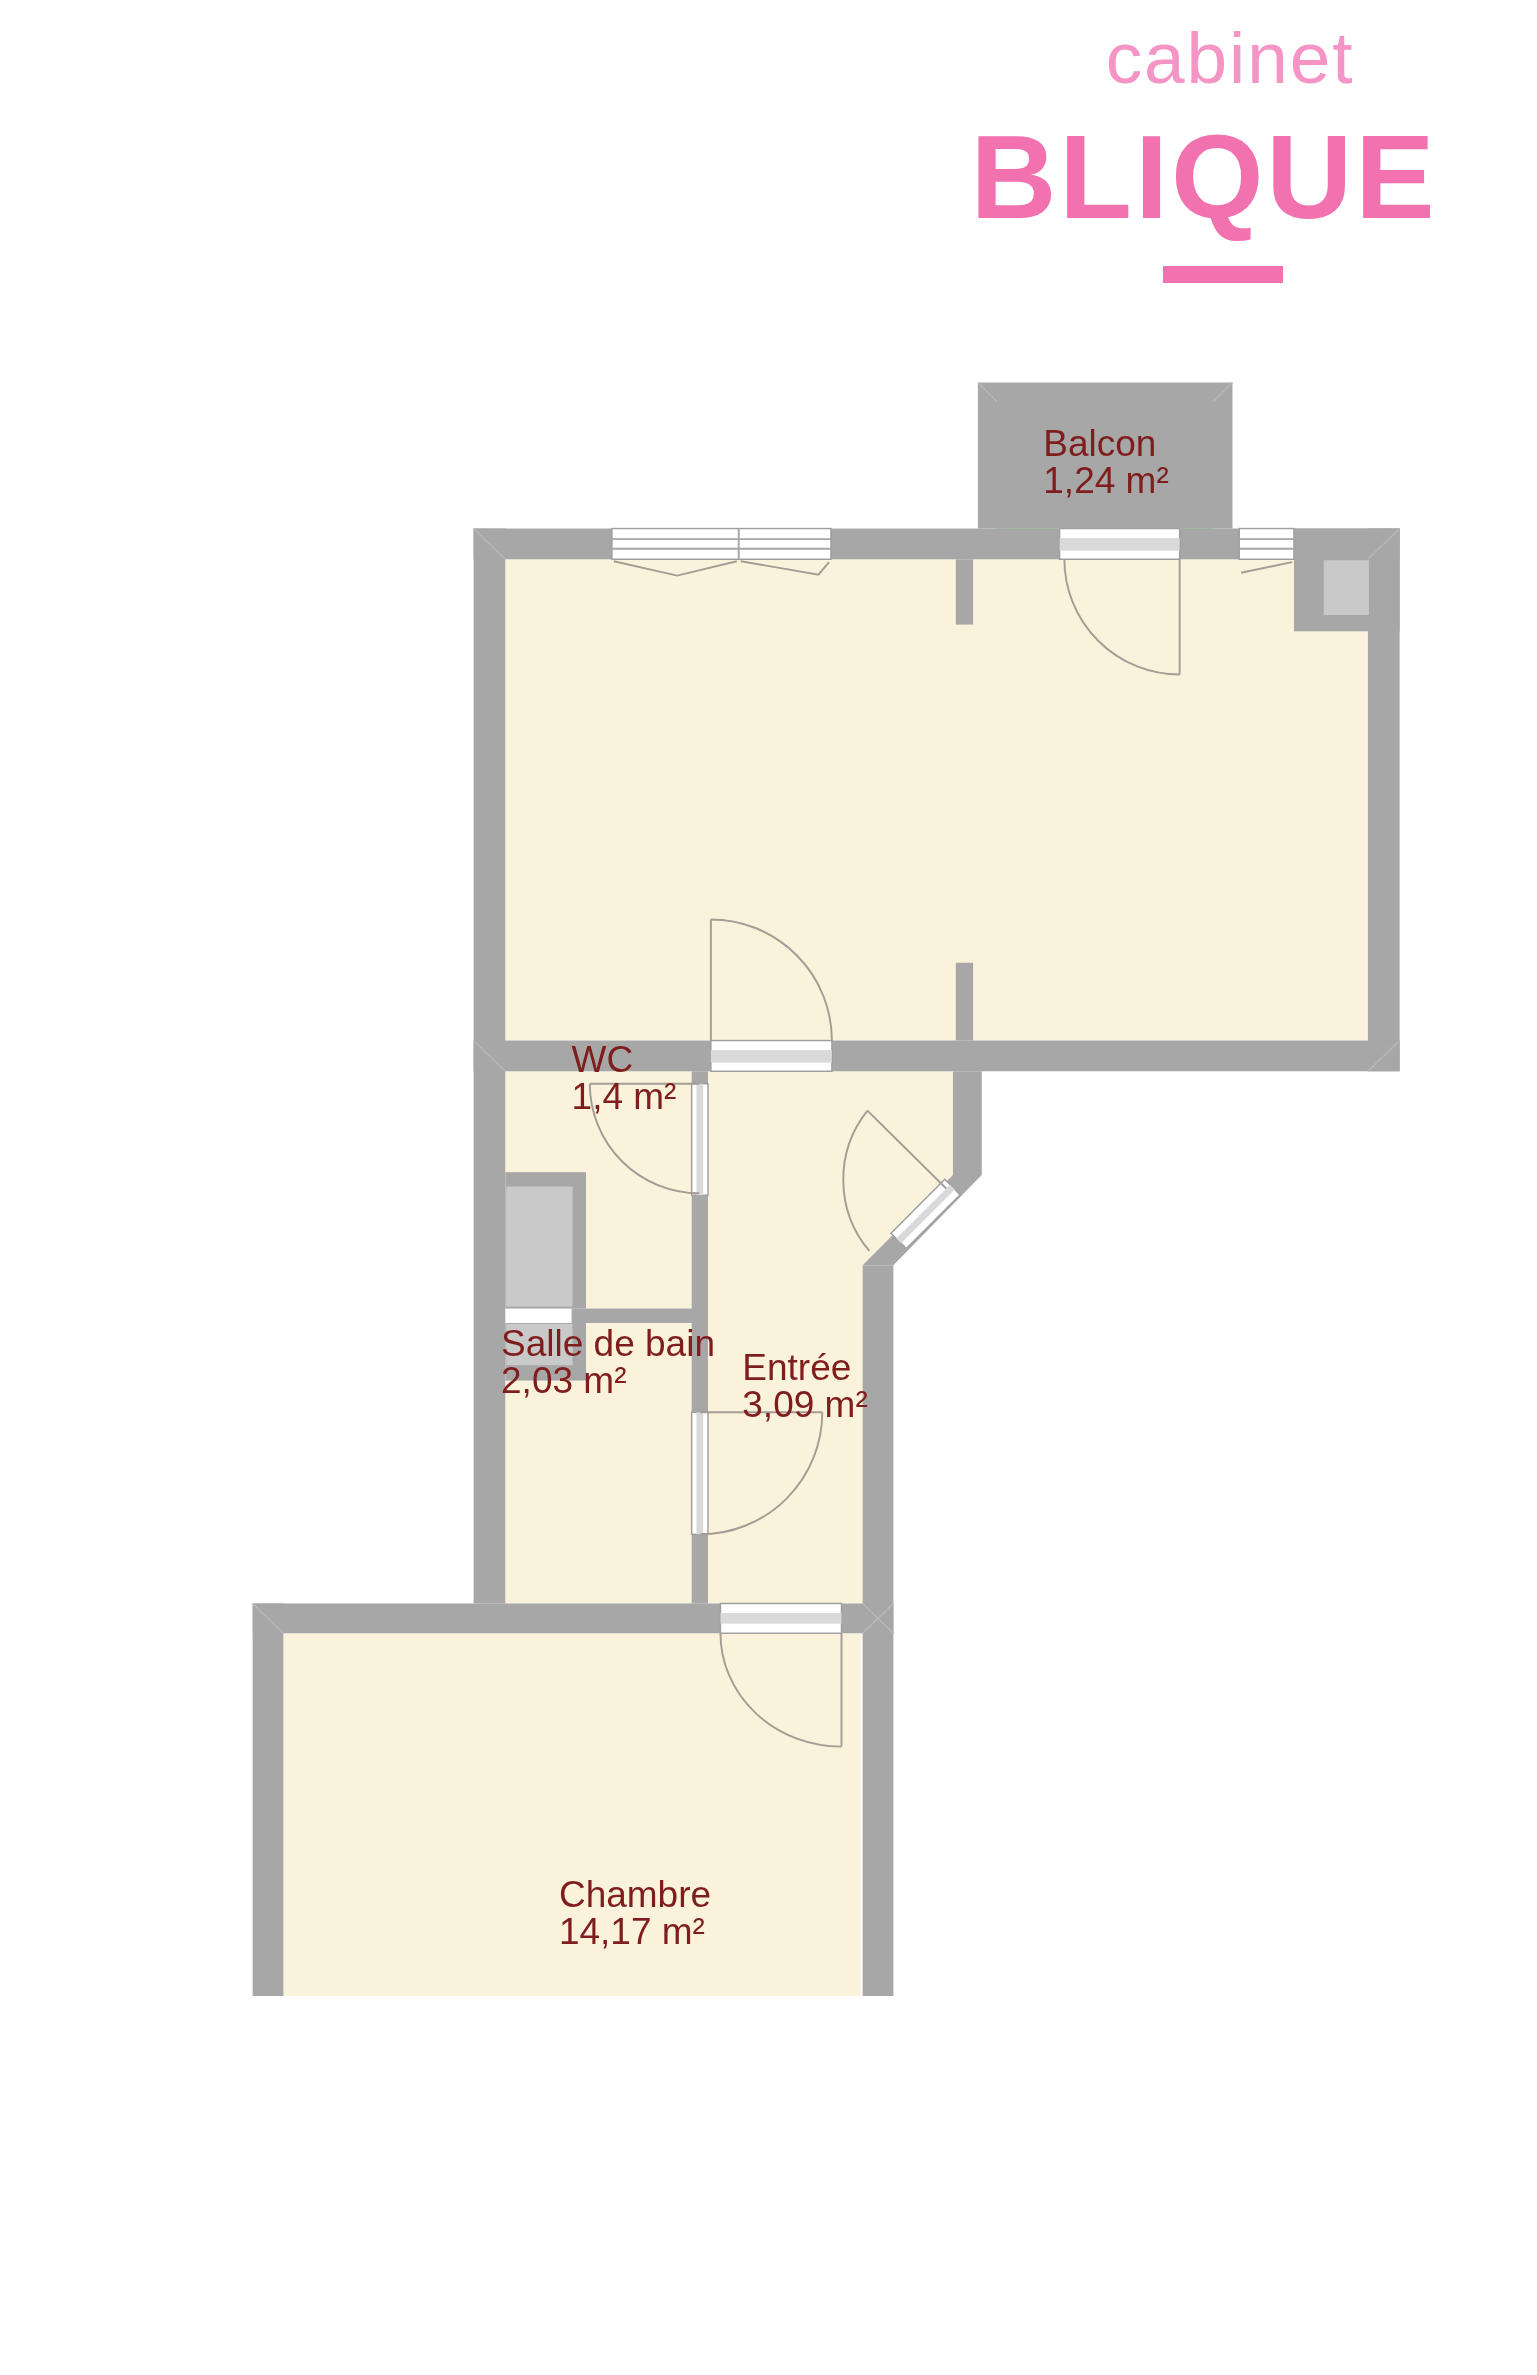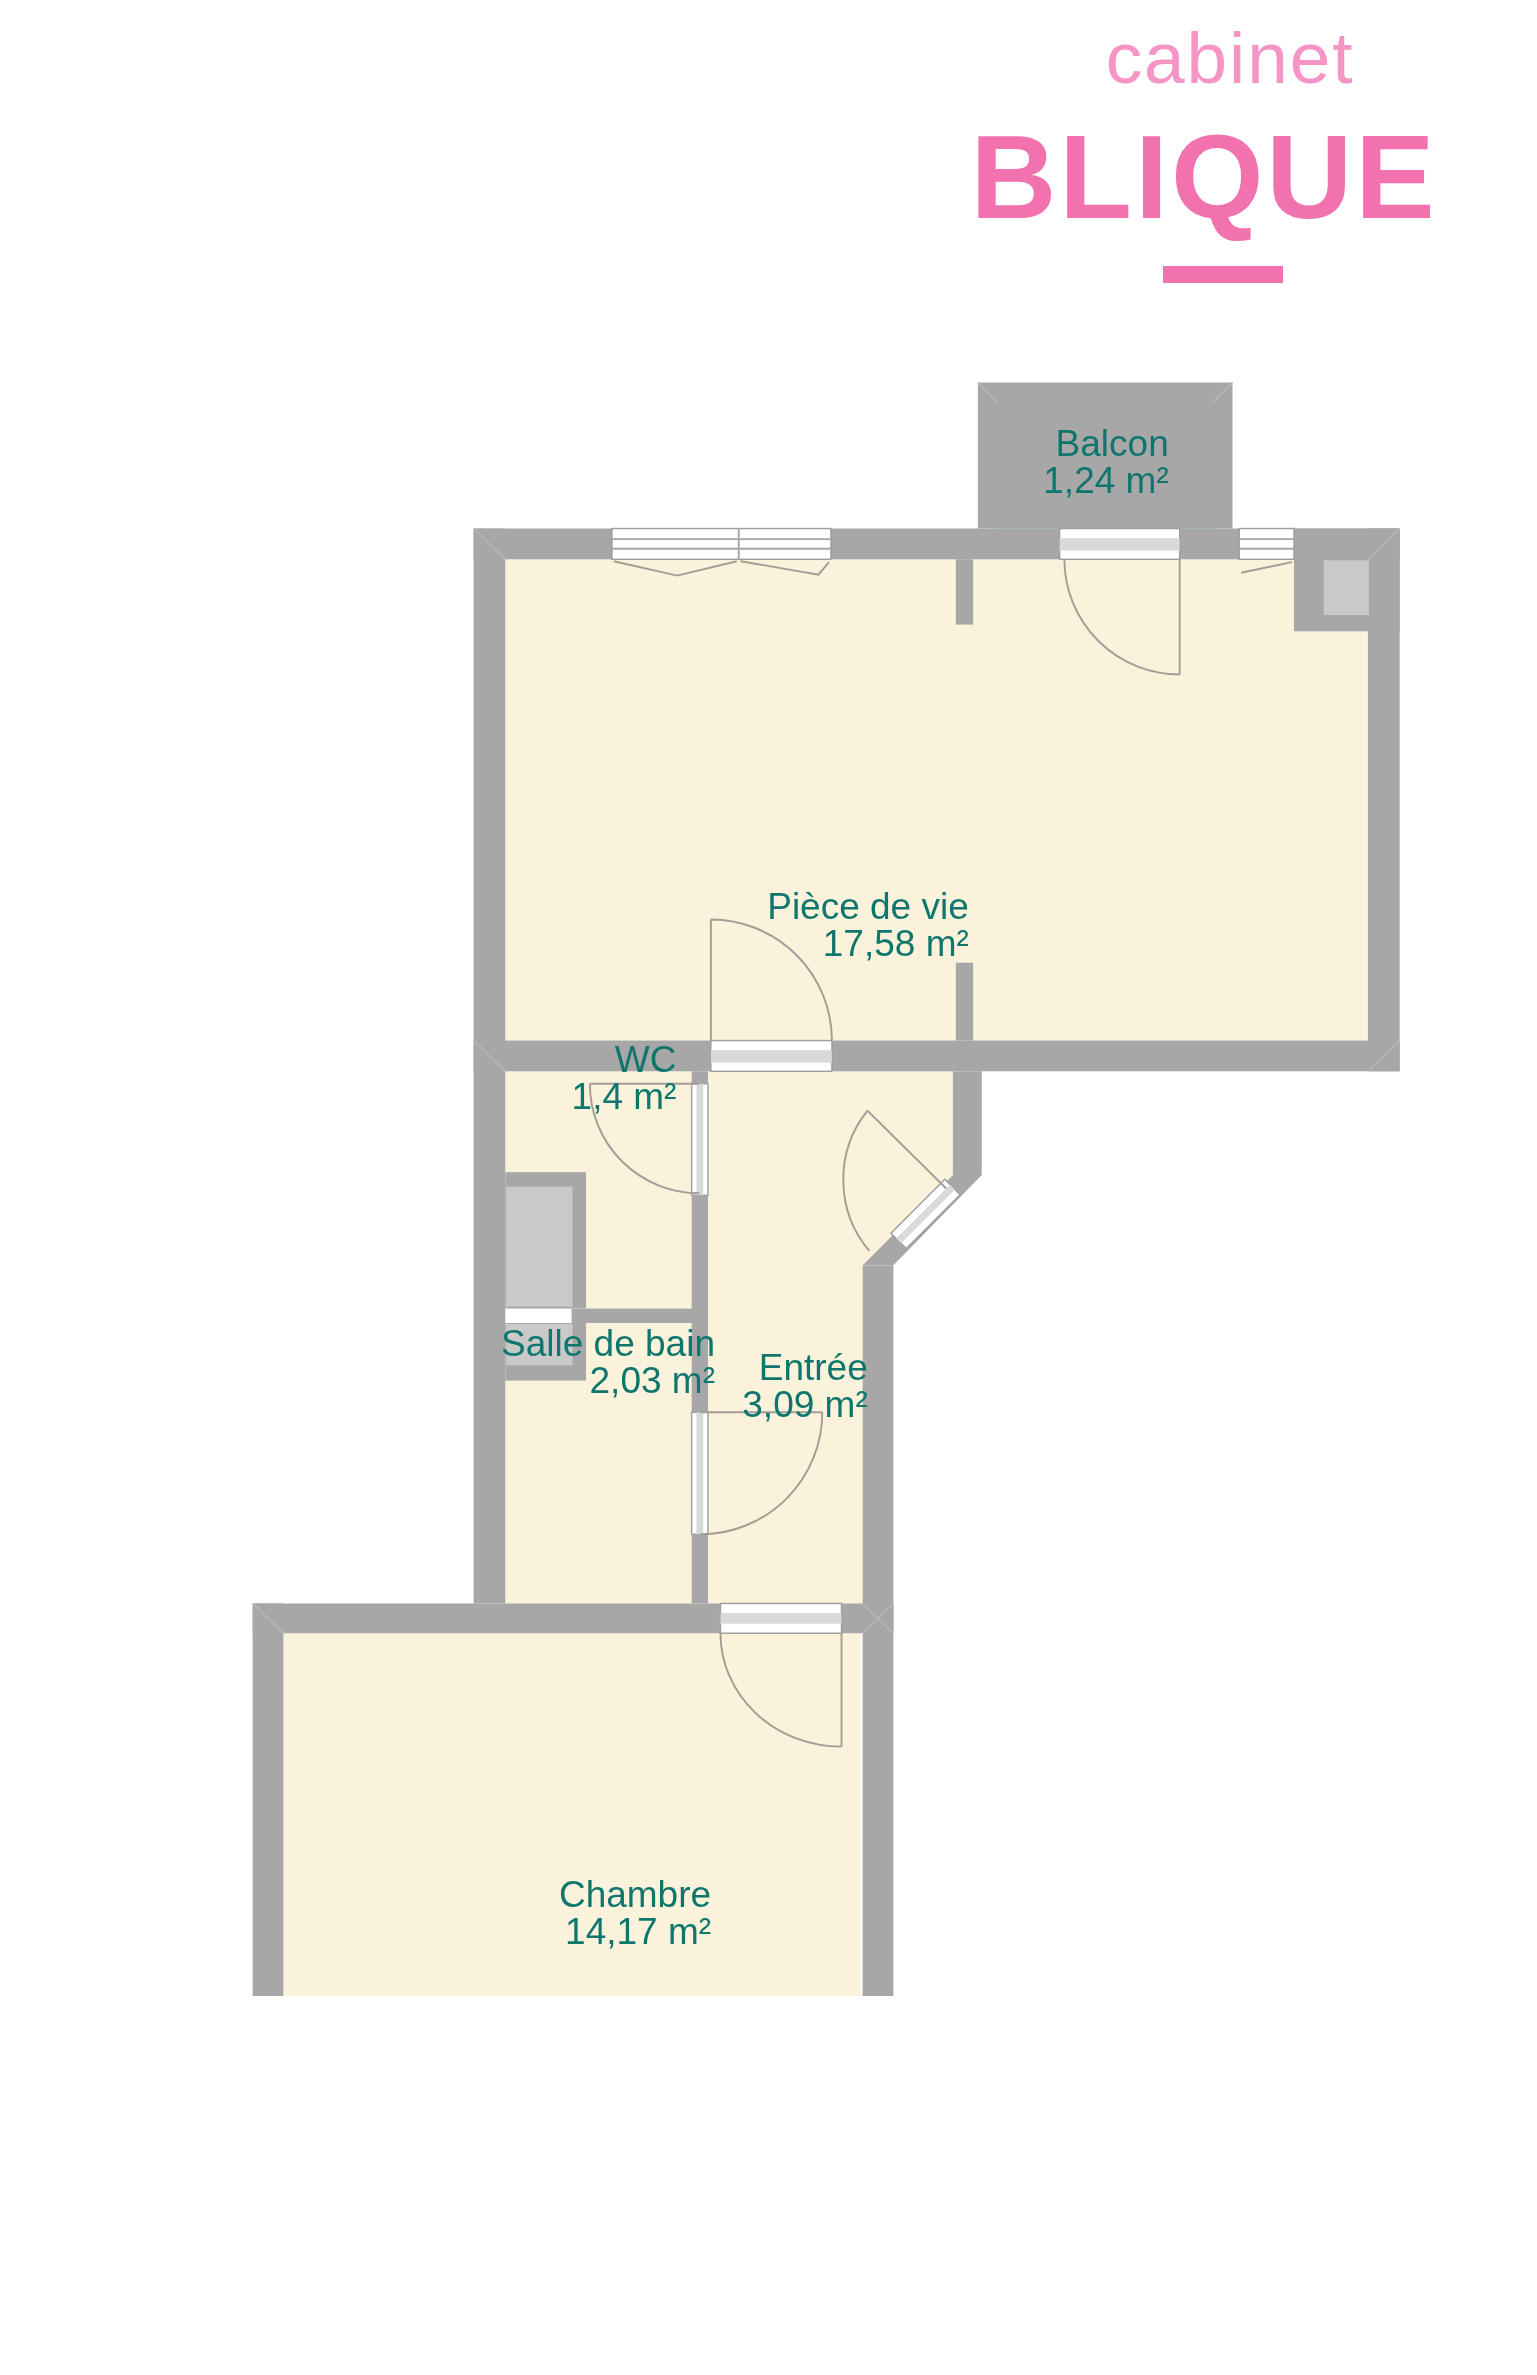--- a/index.html
+++ b/index.html
@@ -55,24 +55,24 @@
   .duct{fill:#C9C9C9;}
   .win-band{fill:#ffffff;stroke:#9E9E9E;stroke-width:1.5;}
   .door-core{fill:#D9D9D9;}
   .win-line{stroke:#A7A7A7;stroke-width:2;fill:none;}
   .arc{stroke:#A49C95;stroke-width:2;fill:none;}
   .miter{stroke:#B8B8B8;stroke-width:1.5;fill:none;}
   
   .room-label{
     position:absolute;
     transform:translate(-50%,-50%);
-    text-align:right;
+    text-align:left;
     font-size:37px;
     line-height:37px;
-    color:#0f766e;
+    color:#7f1d1d;
     white-space:nowrap;
   }
 </style>
 </head>
 <body>
 
 <div class="page">
 
   <div class="logo-cabinet">cabinet</div>
   <div class="logo-blique">BLIQUE</div>
@@ -162,24 +162,20 @@
         M263,1669 L295,1700 M263,2330 L295,2298 M930,2330 L898,2298
         M898,1669 L930,1700 M930,1669 L898,1700
         M1457,1083 L1424,1115 M493,1083 L526,1115"></path>
     </g>
   </svg>
 
   <div class="room-label" style="left:1106px;top:462px">
     <div>Balcon</div>
     <div>1,24 m²</div>
   </div>
-  <div class="room-label" style="left:868px;top:925px">
-    <div>Pièce de vie</div>
-    <div>17,58 m²</div>
-  </div>
   <div class="room-label" style="left:624px;top:1078px">
     <div>WC</div>
     <div>1,4 m²</div>
   </div>
   <div class="room-label" style="left:805px;top:1386px">
     <div>Entrée</div>
     <div>3,09 m²</div>
   </div>
   <div class="room-label" style="left:608px;top:1362px">
     <div>Salle de bain</div>

